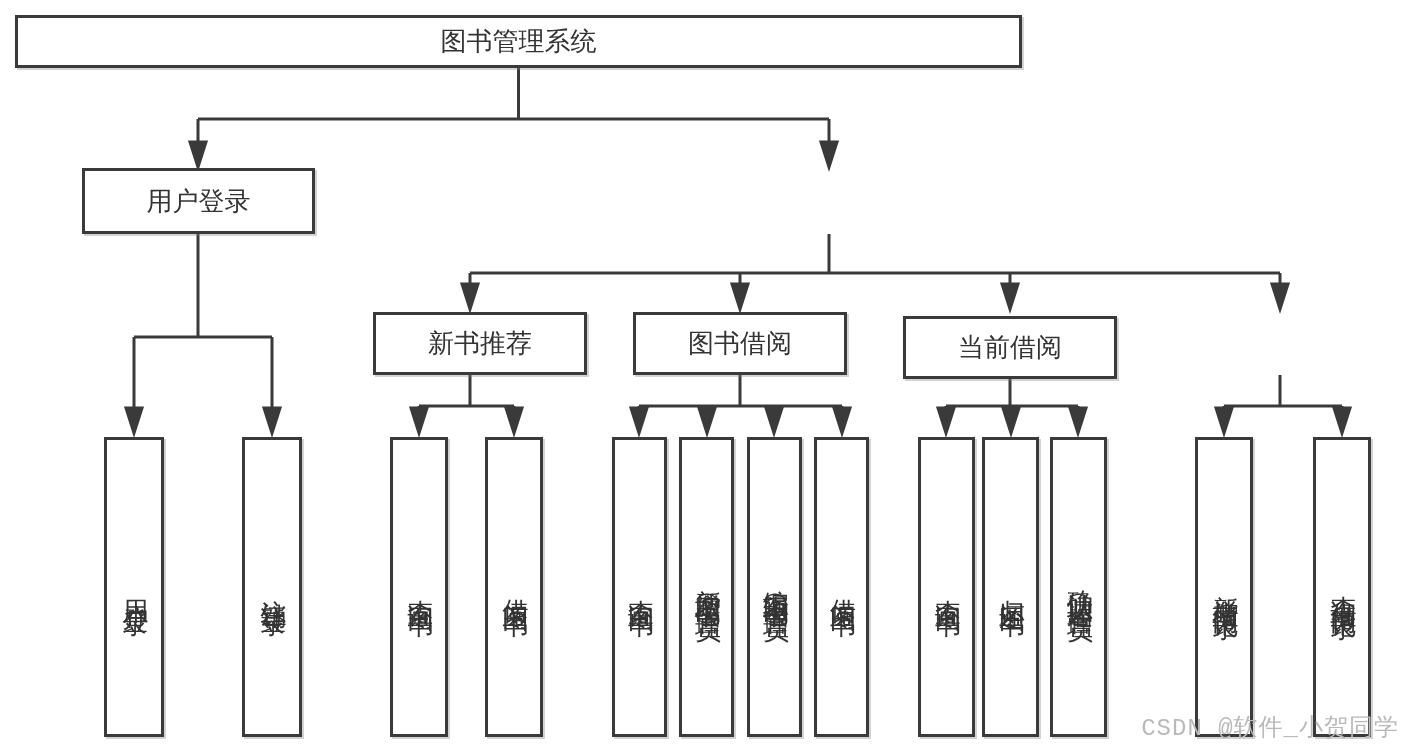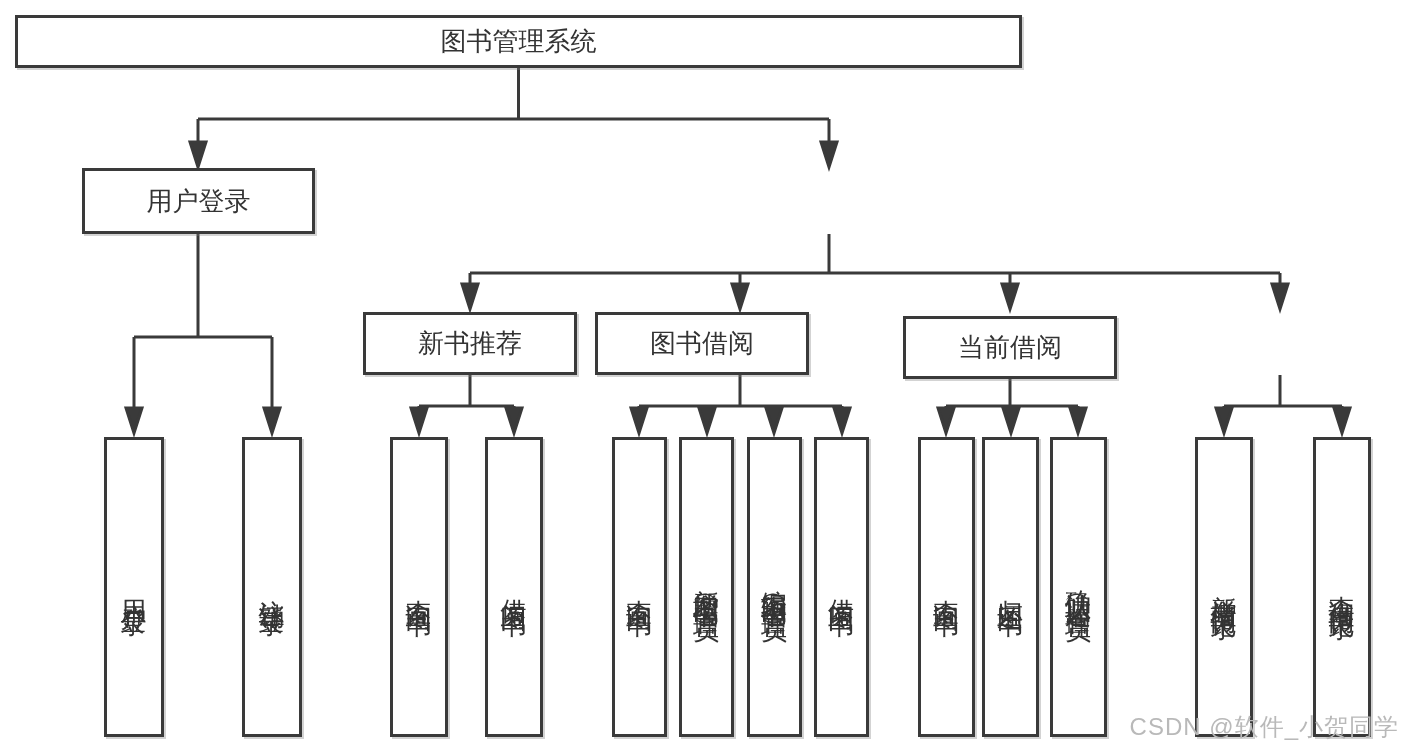--- a/index.html
+++ b/index.html
@@ -1,18 +1,18 @@
 <!DOCTYPE html>
 <html><head>
 <meta charset="utf-8">
 <style>
   html,body{margin:0;padding:0;background:#ffffff;}
   .canvas{
     position:relative;width:1405px;height:747px;background:#ffffff;
-    font-family:Liberation Sans, sans-serif;overflow:hidden;
+    font-family:Liberation Mono, monospace;overflow:hidden;
   }
   svg.connectors{position:absolute;left:0;top:0;width:1405px;height:747px;}
   .node{
     position:absolute;box-sizing:border-box;background:#ffffff;
     border:3px solid #3a3a3a;color:#333333;font-size:26px;
     display:flex;align-items:center;justify-content:center;
     box-shadow:2px 2px 0 rgba(130,130,130,0.35);
     z-index:2;
   }
   .node .lbl{white-space:nowrap;}
@@ -81,24 +81,24 @@
   </svg>
 
   <div class="node" style="left:15px;top:15px;width:1007px;height:53px">
     <span class="lbl">图书管理系统</span>
   </div>
 
   <div class="node" style="left:82px;top:168px;width:233px;height:66px">
     <span class="lbl">用户登录</span>
   </div>
 
-  <div class="node" style="left:363px;top:312px;width:214px;height:63px">
+  <div class="node" style="left:373px;top:312px;width:214px;height:63px">
     <span class="lbl">新书推荐</span>
   </div>
-  <div class="node" style="left:595px;top:312px;width:214px;height:63px">
+  <div class="node" style="left:633px;top:312px;width:214px;height:63px">
     <span class="lbl">图书借阅</span>
   </div>
   <div class="node" style="left:903px;top:316px;width:214px;height:63px">
     <span class="lbl">当前借阅</span>
   </div>
 
   <div class="node leaf" style="left:104px;top:437px;width:60px;height:300px">
     <span class="lbl">用户登录</span>
   </div>
   <div class="node leaf" style="left:242px;top:437px;width:60px;height:300px">

